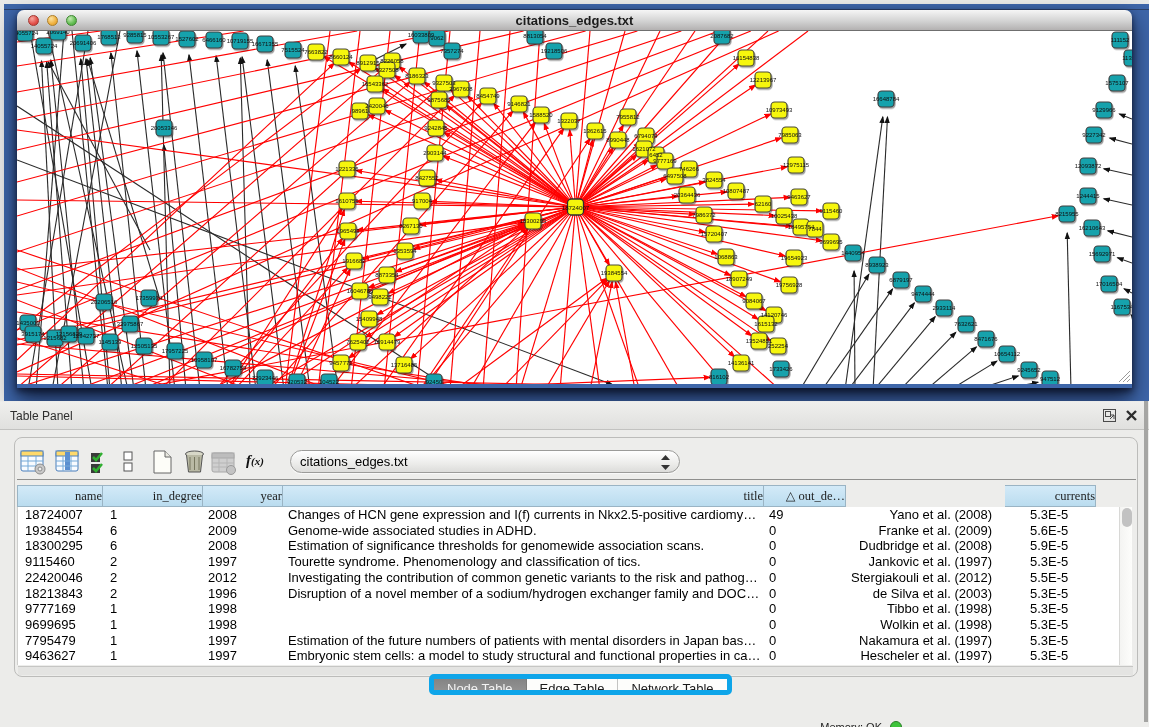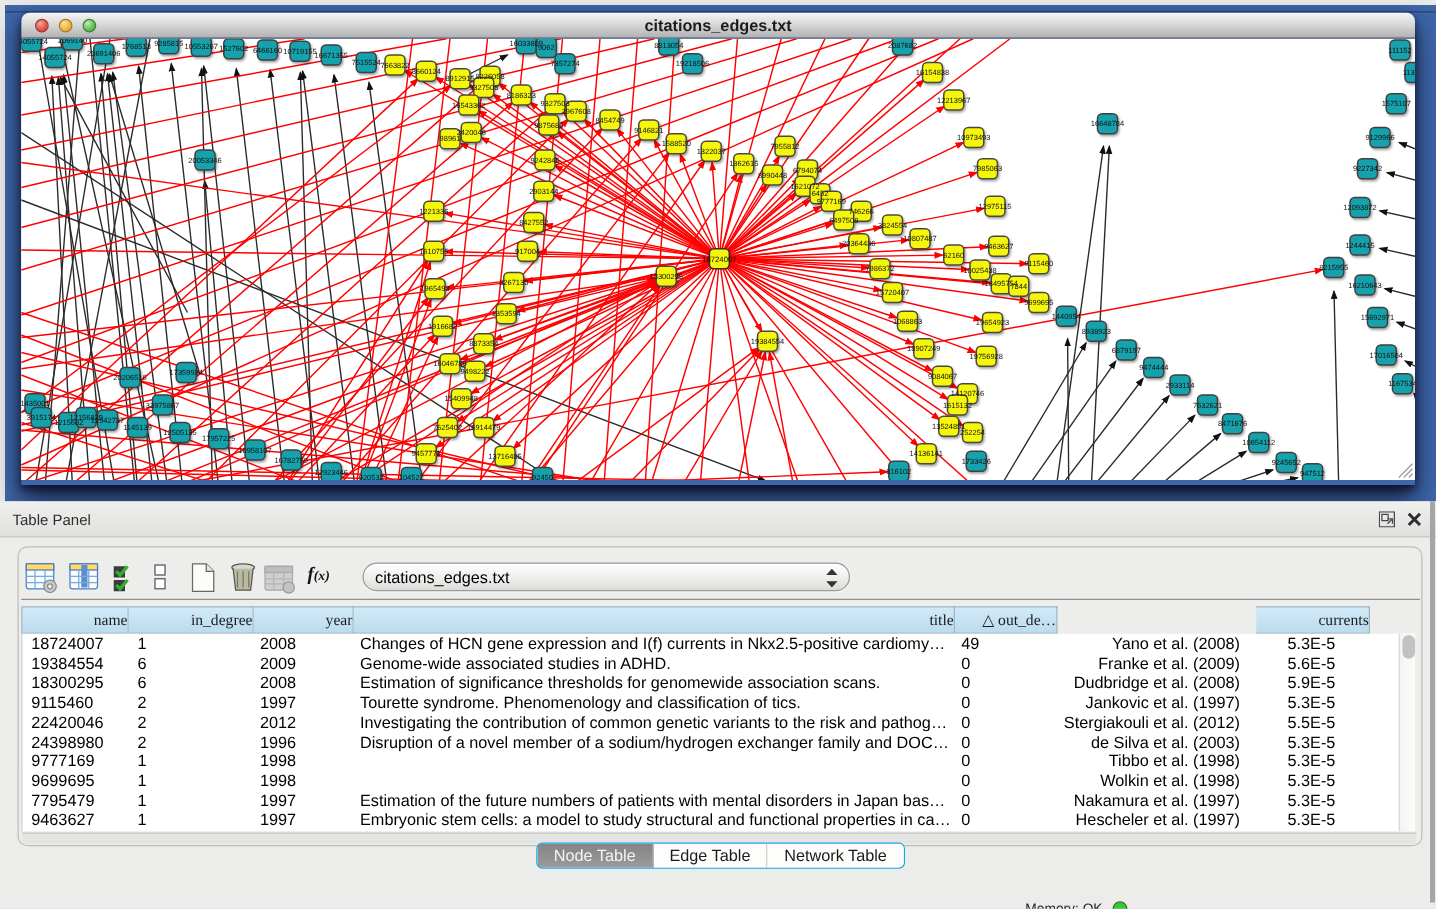--- a/index.html
+++ b/index.html
@@ -41,21 +41,21 @@
 .c4 { left:751px; width:78px; }
 .c5 { left:829px; width:145px; text-align:right; }
 .c6 { left:992px; width:90px;margin-left:20px; }
 #hscroll { position:absolute; left:3px; top:228px; width:1115px; height:9px;
   background:#e4e4e2; border-top:1px solid #c6c6c4; }
 #vscroll { position:absolute; left:1119px; top:106px; width:13px; height:158px;
   background:linear-gradient(90deg,#f4f4f2,#fdfdfb); border-left:1px solid #d8d8d6; }
 #vthumb { position:absolute; left:1.5px; top:1px; width:10px; height:19px; border-radius:5px;
   background:#c2c2c2; }
 #tabs { position:absolute; left:429px; top:674px; height:21px; display:flex;
-  border:1px solid #0ea5e9; border-radius:5px; overflow:hidden;
+  border:5px solid #0ea5e9; border-radius:5px; overflow:hidden;
   background:#fff; }
 #tabs .seg { height:21px; line-height:20px; font-size:13px; color:#1a1a1a;
   padding:0 13px; border-right:1px solid #c4c4c2; background:#fdfdfb; }
 #tabs .seg.sel { background:linear-gradient(#848484,#9d9d9d); color:#f4f4f4;
   border-right:1px solid #7c7c7a; }
 #tabs .seg:last-child { border-right:none; }
 #status { position:absolute; left:0; top:715px; width:918px; height:24px; }
 #status .m { position:absolute; right:36px; top:6px; font-size:11px; color:#1e1e1e; }
 #status .dot { position:absolute; right:16px; top:5.5px; width:12px; height:12px;
   border-radius:50%; background:#3ec43b; border:1.5px solid #2a7c28; }
@@ -692,21 +692,21 @@
         <div class="trow" style="top:62.8px">
           <span class="c0">22420046</span>
           <span class="c1">2</span>
           <span class="c2">2012</span>
           <span class="c3">Investigating the contribution of common genetic variants to the risk and pathogenesis of ADHD.</span>
           <span class="c4">0</span>
           <span class="c5">Stergiakouli et al. (2012)</span>
           <span class="c6">5.5E-5</span>
         </div>
         <div class="trow" style="top:78.5px">
-          <span class="c0">24398980</span>
+          <span class="c0">18213843</span>
           <span class="c1">2</span>
           <span class="c2">1996</span>
           <span class="c3">Disruption of a novel member of a sodium/hydrogen exchanger family and DOCK3 is associated with ADHD.</span>
           <span class="c4">0</span>
           <span class="c5">de Silva et al. (2003)</span>
           <span class="c6">5.3E-5</span>
         </div>
         <div class="trow" style="top:94.2px">
           <span class="c0">9777169</span>
           <span class="c1">1</span>

